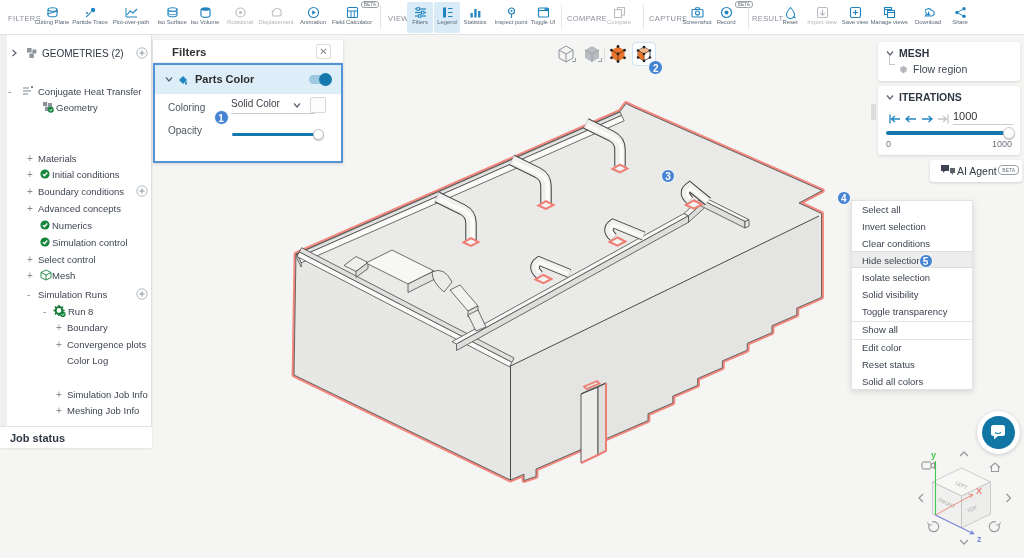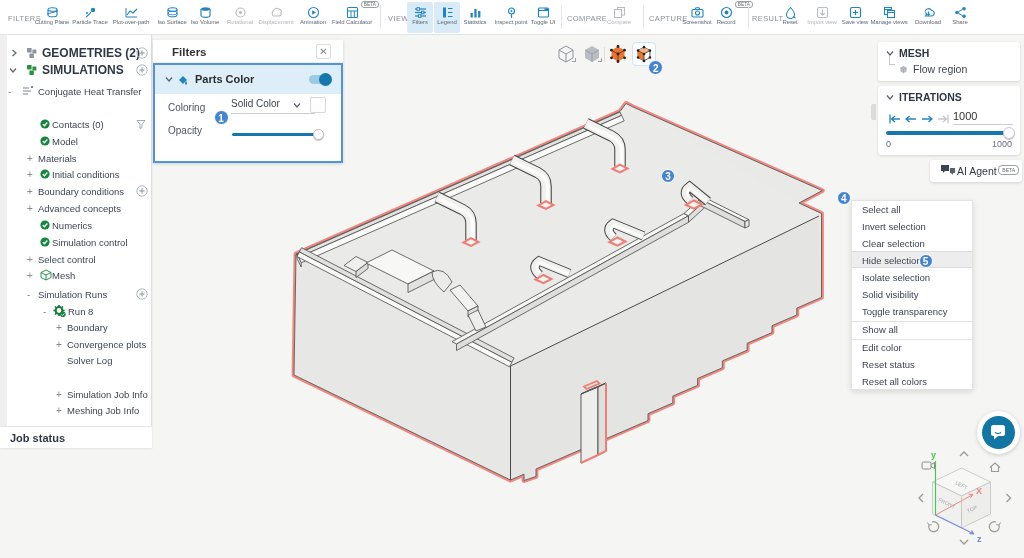--- a/index.html
+++ b/index.html
@@ -15,21 +15,21 @@
 .ticon { height:16px; padding-top:3px; }
 .tname { font-size:6px; letter-spacing:-0.1px; color:#5f6b7a; margin-top:1px; white-space:nowrap; }
 .tname.dis { color:#b3b7bc; }
 .beta { position:absolute; right:-4px; top:-1px; font-size:4.8px; color:#6a6f76; border:0.5px solid #9aa0a8; border-radius:3px; padding:0 2px; background:#fff; line-height:5.5px; height:6.5px; }
 
 #leftpanel { position:absolute; left:0; top:35px; width:152px; height:413px; background:#fff; border-right:1px solid #e0e0e0; border-bottom:1px solid #d8d8d8; z-index:20; box-shadow:0 1px 2px rgba(0,0,0,0.08); }
 #scrollstrip { position:absolute; left:0; top:0; width:7px; height:413px; background:#efefef; }
 .trow { position:absolute; left:0; width:152px; height:17px; font-size:9.5px; color:#3e4552; }
 .trow.hl { background:#d8ebf6; }
 .ti { position:absolute; top:50%; transform:translateY(-50%); white-space:nowrap; display:flex; align-items:center; }
-.ti b { font-weight:bold; color:#2f3744; font-size:12px; }
+.ti b { font-weight:normal; color:#2f3744; font-size:10px; }
 .ex { color:#838b96; font-size:10px; font-weight:normal; }
 #jobstatus { position:absolute; left:0; top:391px; width:152px; height:22px; border-top:1px solid #e4e4e4; background:#fff; font-size:11px; font-weight:bold; color:#2f3744; padding:5px 0 0 10px; }
 
 #filters { position:absolute; left:153px; top:40px; width:190px; height:123px; background:#fff; z-index:21; box-shadow:0 1px 3px rgba(0,0,0,0.15); }
 #filters .hdr { height:23px; border-bottom:1px solid #eee; }
 #filters .hdr .t { position:absolute; left:19px; top:6px; font-size:11.5px; font-weight:bold; color:#333; }
 #filters .close { position:absolute; right:12px; top:4px; width:15px; height:15px; border:1px solid #ddd; border-radius:2px; color:#888; font-size:10px; line-height:13px; text-align:center; }
 #fbox { position:absolute; left:0; top:23px; width:190px; height:100px; border:2px solid #5393d8; }
 #fbox .phead { position:absolute; left:0; top:0; width:186px; height:29px; background:#ddeef8; }
 #fbox .phead .chev { position:absolute; left:10px; top:10px; display:block; line-height:0; }
@@ -366,82 +366,48 @@
         <span class="ti" style="left:42px">
           <b>GEOMETRIES (2)</b>
         </span>
         <span class="ti" style="left:136px">
           <svg width="12" height="12" viewBox="0 0 12 12">
             <circle cx="6" cy="6" r="5.2" fill="none" stroke="#b4bac2" stroke-width="1"></circle>
             <path d="M6,3.4 L6,8.6 M3.4,6 L8.6,6" stroke="#8d949e" stroke-width="1"></path>
           </svg>
         </span>
       </div>
-<div class="trow" style="top:26.0px">
-        <span class="ti" style="left:9px">
-          <svg width="8" height="8" viewBox="0 0 8 8">
-            <path d="M1,2.5 L4,6 L7,2.5" fill="none" stroke="#5a6270" stroke-width="1.2"></path>
-          </svg>
-        </span>
-        <span class="ti" style="left:26px">
-          <svg width="12" height="12" viewBox="0 0 12 12">
-            <g fill="#2e9246">
-              <rect x="1" y="1" width="4.6" height="4.6" rx="0.5"></rect>
-              <rect x="6.4" y="2.6" width="4" height="4" rx="0.5"></rect>
-              <rect x="3.4" y="6.6" width="4.4" height="4.4" rx="0.5"></rect>
-            </g>
-          </svg>
-        </span>
-        <span class="ti" style="left:42px">
-          <b>SIMULATIONS</b>
-        </span>
-        <span class="ti" style="left:136px">
-          <svg width="12" height="12" viewBox="0 0 12 12">
-            <circle cx="6" cy="6" r="5.2" fill="none" stroke="#b4bac2" stroke-width="1"></circle>
-            <path d="M6,3.4 L6,8.6 M3.4,6 L8.6,6" stroke="#8d949e" stroke-width="1"></path>
-          </svg>
-        </span>
-      </div>
 <div class="trow" style="top:47.5px">
         <span class="ti" style="left:8px">
           <span class="ex">-</span>
         </span>
         <span class="ti" style="left:22px">
           <svg width="12" height="12" viewBox="0 0 12 12">
             <g stroke="#7d8591" stroke-width="1" fill="none">
               <path d="M1,3 L7,3 M1,6 L9,6 M1,9 L6,9"></path>
               <path d="M8.2,1.2 L10.8,3.8 M10.8,1.2 L8.2,3.8" stroke-width="0"></path>
             </g>
             <path d="M9,1 L11,3 M11,1 L9,3" stroke="#7d8591"></path>
           </svg>
         </span>
         <span class="ti" style="left:38px">Conjugate Heat Transfer</span>
       </div>
-<div class="trow" style="top:80.2px">
-        <span class="ti" style="left:40px">
-          <svg width="10" height="10" viewBox="0 0 10 10">
-            <circle cx="5" cy="5" r="4.6" fill="#15873c"></circle>
-            <path d="M2.8,5.1 L4.4,6.7 L7.3,3.5" fill="none" stroke="#fff" stroke-width="1.3"></path>
-          </svg>
-        </span>
-        <span class="ti" style="left:52px">Contacts (0)</span>
-        <span class="ti" style="left:136px">
-          <svg width="10" height="10" viewBox="0 0 10 10">
-            <path d="M1,1.5 L9,1.5 L6,5.5 L6,8.5 L4,9.5 L4,5.5 Z" fill="none" stroke="#9aa1ab" stroke-width="0.9"></path>
-          </svg>
-        </span>
-      </div>
-<div class="trow" style="top:97.1px">
-        <span class="ti" style="left:40px">
-          <svg width="10" height="10" viewBox="0 0 10 10">
-            <circle cx="5" cy="5" r="4.6" fill="#15873c"></circle>
-            <path d="M2.8,5.1 L4.4,6.7 L7.3,3.5" fill="none" stroke="#fff" stroke-width="1.3"></path>
-          </svg>
-        </span>
-        <span class="ti" style="left:52px">Model</span>
+<div class="trow" style="top:63.7px">
+        <span class="ti" style="left:42px">
+          <svg width="12" height="12" viewBox="0 0 12 12">
+            <g fill="#8d949e">
+              <rect x="1" y="1" width="4.2" height="4.2"></rect>
+              <rect x="6" y="2" width="4" height="4"></rect>
+              <rect x="3" y="5.8" width="4.2" height="4.2"></rect>
+            </g>
+            <circle cx="8.8" cy="8.8" r="3" fill="#15873c"></circle>
+            <path d="M7.4,8.9 L8.5,9.9 L10.3,7.9" fill="none" stroke="#fff" stroke-width="1"></path>
+          </svg>
+        </span>
+        <span class="ti" style="left:56px">Geometry</span>
       </div>
 <div class="trow" style="top:114.0px">
         <span class="ti" style="left:27px">
           <span class="ex">+</span>
         </span>
         <span class="ti" style="left:38px">Materials</span>
       </div>
 <div class="trow" style="top:130.9px">
         <span class="ti" style="left:27px">
           <span class="ex">+</span>
@@ -544,21 +510,21 @@
         </span>
         <span class="ti" style="left:67px">Boundary</span>
       </div>
 <div class="trow" style="top:300.3px">
         <span class="ti" style="left:56px">
           <span class="ex">+</span>
         </span>
         <span class="ti" style="left:67px">Convergence plots</span>
       </div>
 <div class="trow" style="top:316.3px">
-        <span class="ti" style="left:67px">Solver Log</span>
+        <span class="ti" style="left:67px">Color Log</span>
       </div>
 <div class="trow" style="top:350.2px">
         <span class="ti" style="left:56px">
           <span class="ex">+</span>
         </span>
         <span class="ti" style="left:67px">Simulation Job Info</span>
       </div>
 <div class="trow" style="top:366.6px">
         <span class="ti" style="left:56px">
           <span class="ex">+</span>
@@ -686,32 +652,32 @@
   <svg width="16" height="14" viewBox="0 0 16 14" style="position:absolute;left:10px;top:4px">
     <path d="M1,1 L9,1 L9,7 L5,7 L3,9 L3,7 L1,7 Z" fill="#3d4450"></path>
     <path d="M10,4 L15,4 L15,9 L13,9 L13,11 L11,9 L10,9 Z" fill="#3d4450" opacity="0.85"></path>
   </svg>
   <div class="txt">AI Agent</div>
   <div class="beta2">BETA</div>
 </div>
 <div id="ctxmenu">
 <div class="mitem" style="top:0.0px">Select all</div>
 <div class="mitem" style="top:17.0px">Invert selection</div>
-<div class="mitem" style="top:33.5px">Clear selection</div>
+<div class="mitem" style="top:33.5px">Clear conditions</div>
 <div class="msep" style="top:49.8px"></div>
 <div class="mitem hlm" style="top:50.3px">Hide selection</div>
 <div class="mitem" style="top:67.5px">Isolate selection</div>
 <div class="mitem" style="top:84.5px">Solid visibility</div>
 <div class="mitem" style="top:101.5px">Toggle transparency</div>
 <div class="msep" style="top:119.8px"></div>
 <div class="mitem" style="top:120.0px">Show all</div>
 <div class="msep" style="top:137.6px"></div>
 <div class="mitem" style="top:138.0px">Edit color</div>
 <div class="mitem" style="top:155.0px">Reset status</div>
-<div class="mitem" style="top:172.0px">Reset all colors</div>
+<div class="mitem" style="top:172.0px">Solid all colors</div>
 </div>
 <div class="badge" style="left:213.5px;top:110.0px;width:15.0px;height:15.0px;line-height:15.0px;font-size:10px">1</div>
 <div class="badge" style="left:648.2px;top:60.0px;width:15.0px;height:15.0px;line-height:15.0px;font-size:10px">2</div>
 <div class="badge" style="left:661px;top:169px;width:14px;height:14px;line-height:14px;font-size:10px">3</div>
 <div class="badge" style="left:836.7px;top:191.2px;width:14px;height:14px;line-height:14px;font-size:10px">4</div>
 <div class="badge" style="left:918.5px;top:253.8px;width:14px;height:14px;line-height:14px;font-size:10px">5</div>
 <div id="chatring"></div>
 <div id="chat">
   <svg width="17" height="17" viewBox="0 0 17 17">
     <rect x="1" y="1" width="14" height="11" rx="2.5" fill="#fff"></rect>

